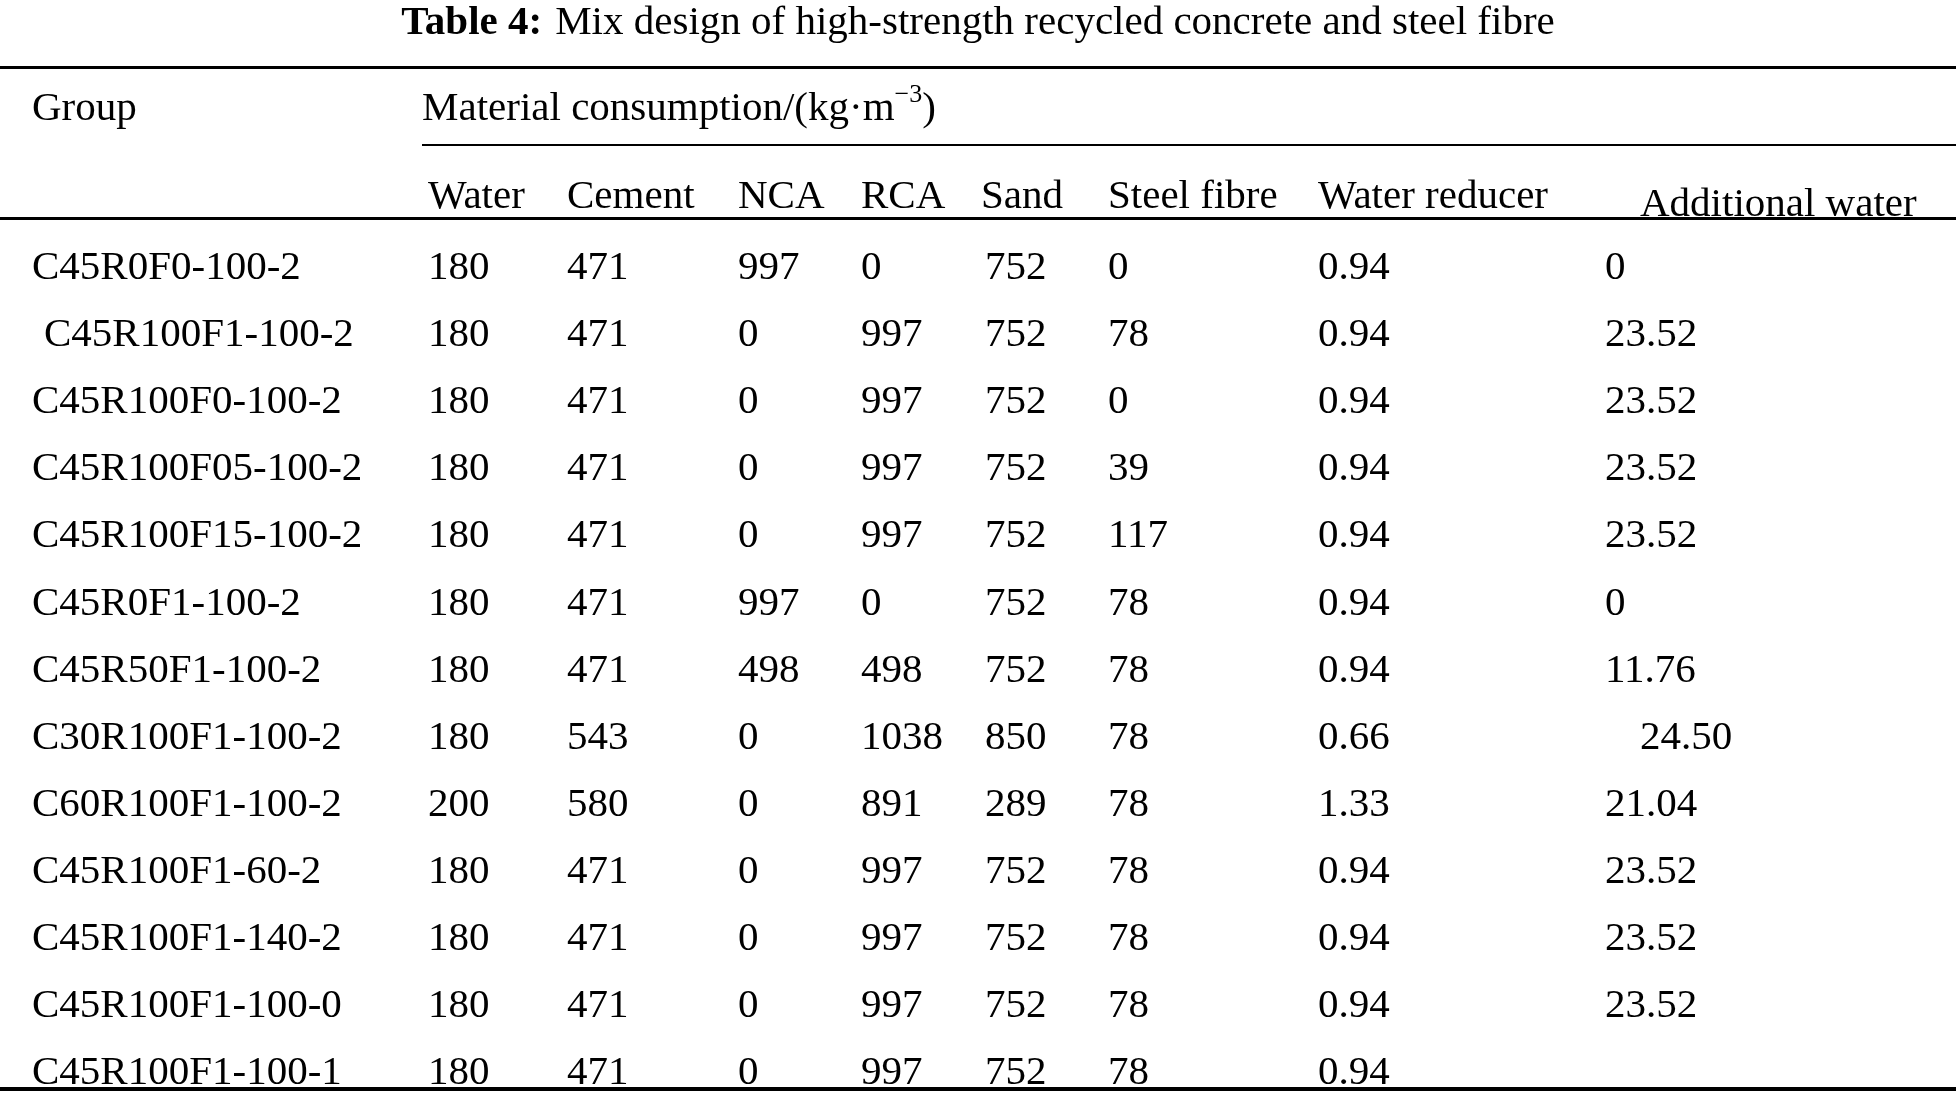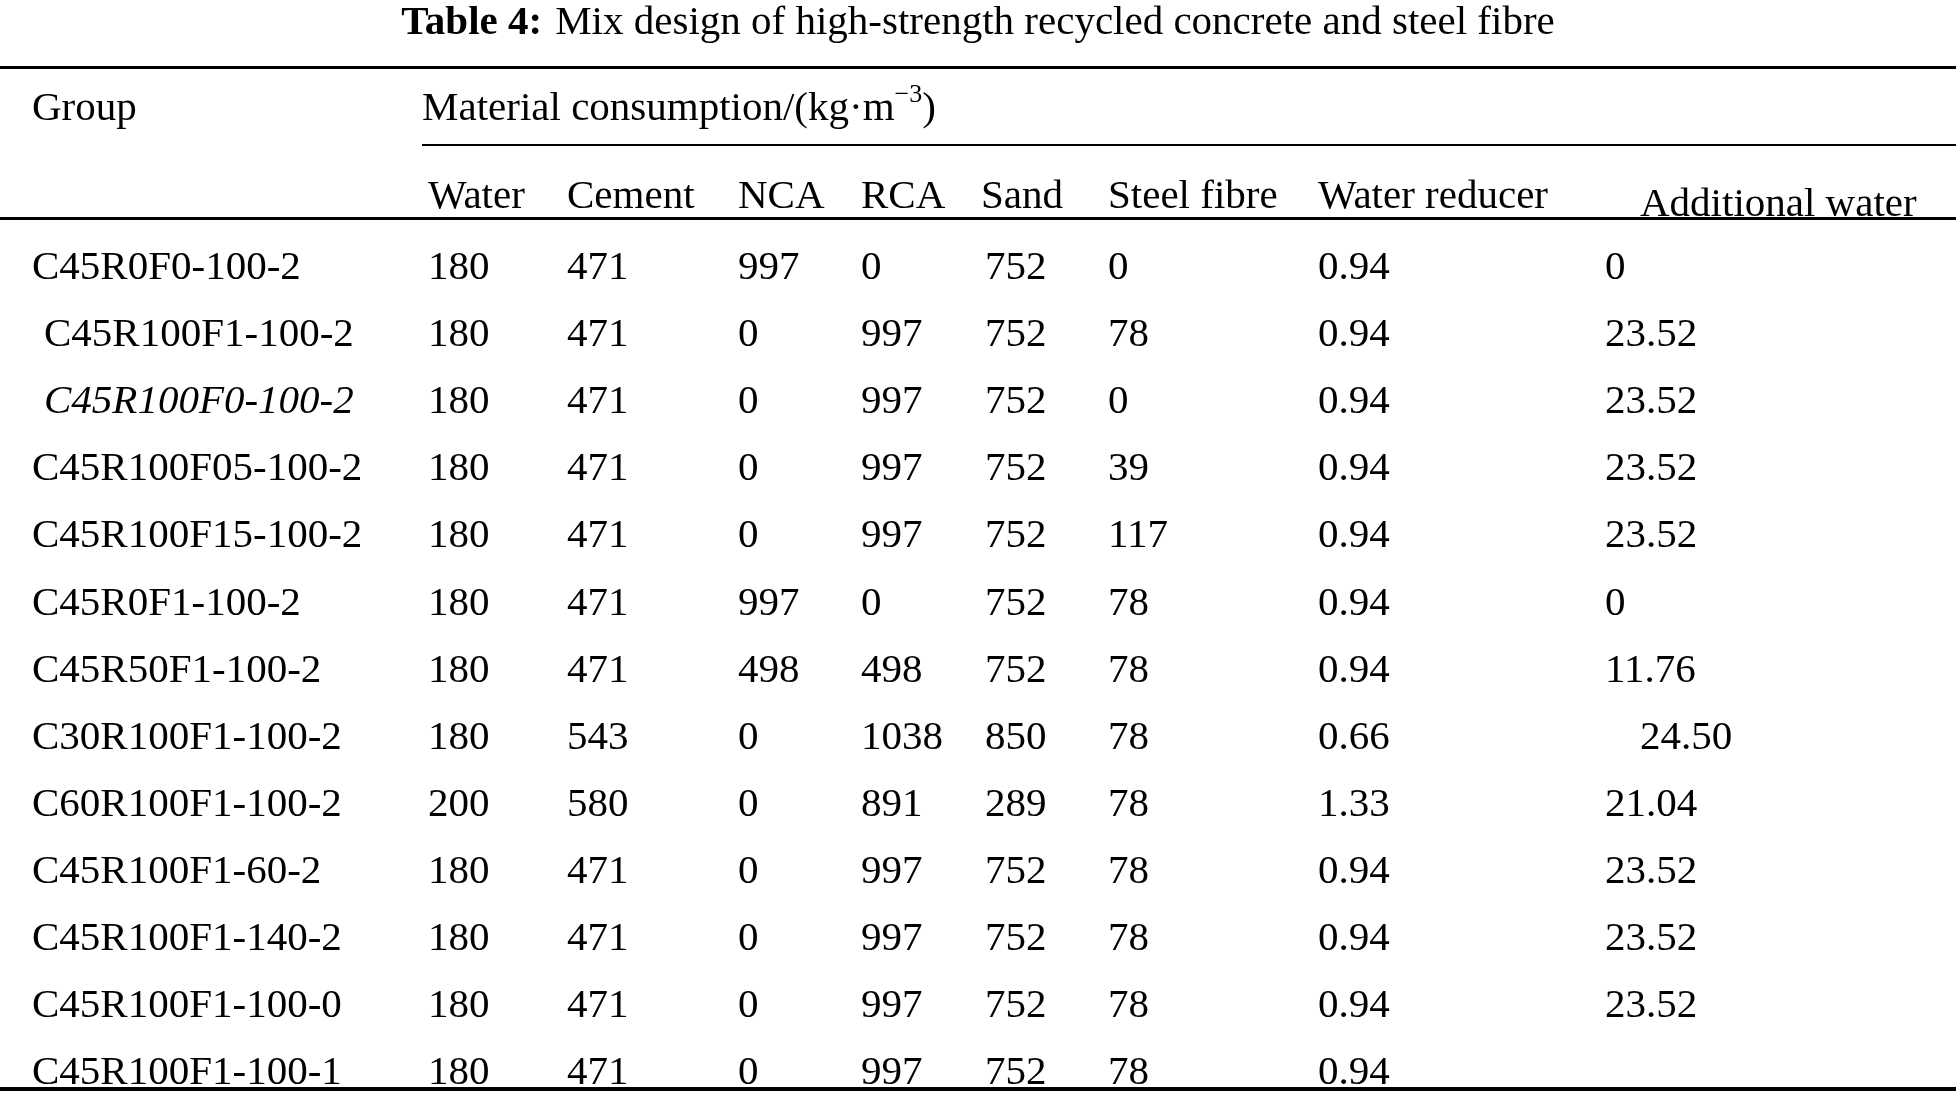--- a/index.html
+++ b/index.html
@@ -112,21 +112,21 @@
         <span class="cell" style="left: 428px; top: 308px;">180</span>
         <span class="cell" style="left: 567px; top: 308px;">471</span>
         <span class="cell" style="left: 738px; top: 308px;">0</span>
         <span class="cell" style="left: 861px; top: 308px;">997</span>
         <span class="cell" style="left: 985px; top: 308px;">752</span>
         <span class="cell" style="left: 1108px; top: 308px;">78</span>
         <span class="cell" style="left: 1318px; top: 308px;">0.94</span>
         <span class="cell" style="left: 1605px; top: 308px;">23.52</span>
       </div>
       <div>
-        <span class="cell" style="left: 44px; top: 375px; font-style: italic;">C45R100F0-100-2</span>
+        <span class="cell" style="left: 32px; top: 375px;">C45R100F0-100-2</span>
         <span class="cell" style="left: 428px; top: 375px;">180</span>
         <span class="cell" style="left: 567px; top: 375px;">471</span>
         <span class="cell" style="left: 738px; top: 375px;">0</span>
         <span class="cell" style="left: 861px; top: 375px;">997</span>
         <span class="cell" style="left: 985px; top: 375px;">752</span>
         <span class="cell" style="left: 1108px; top: 375px;">0</span>
         <span class="cell" style="left: 1318px; top: 375px;">0.94</span>
         <span class="cell" style="left: 1605px; top: 375px;">23.52</span>
       </div>
       <div>

